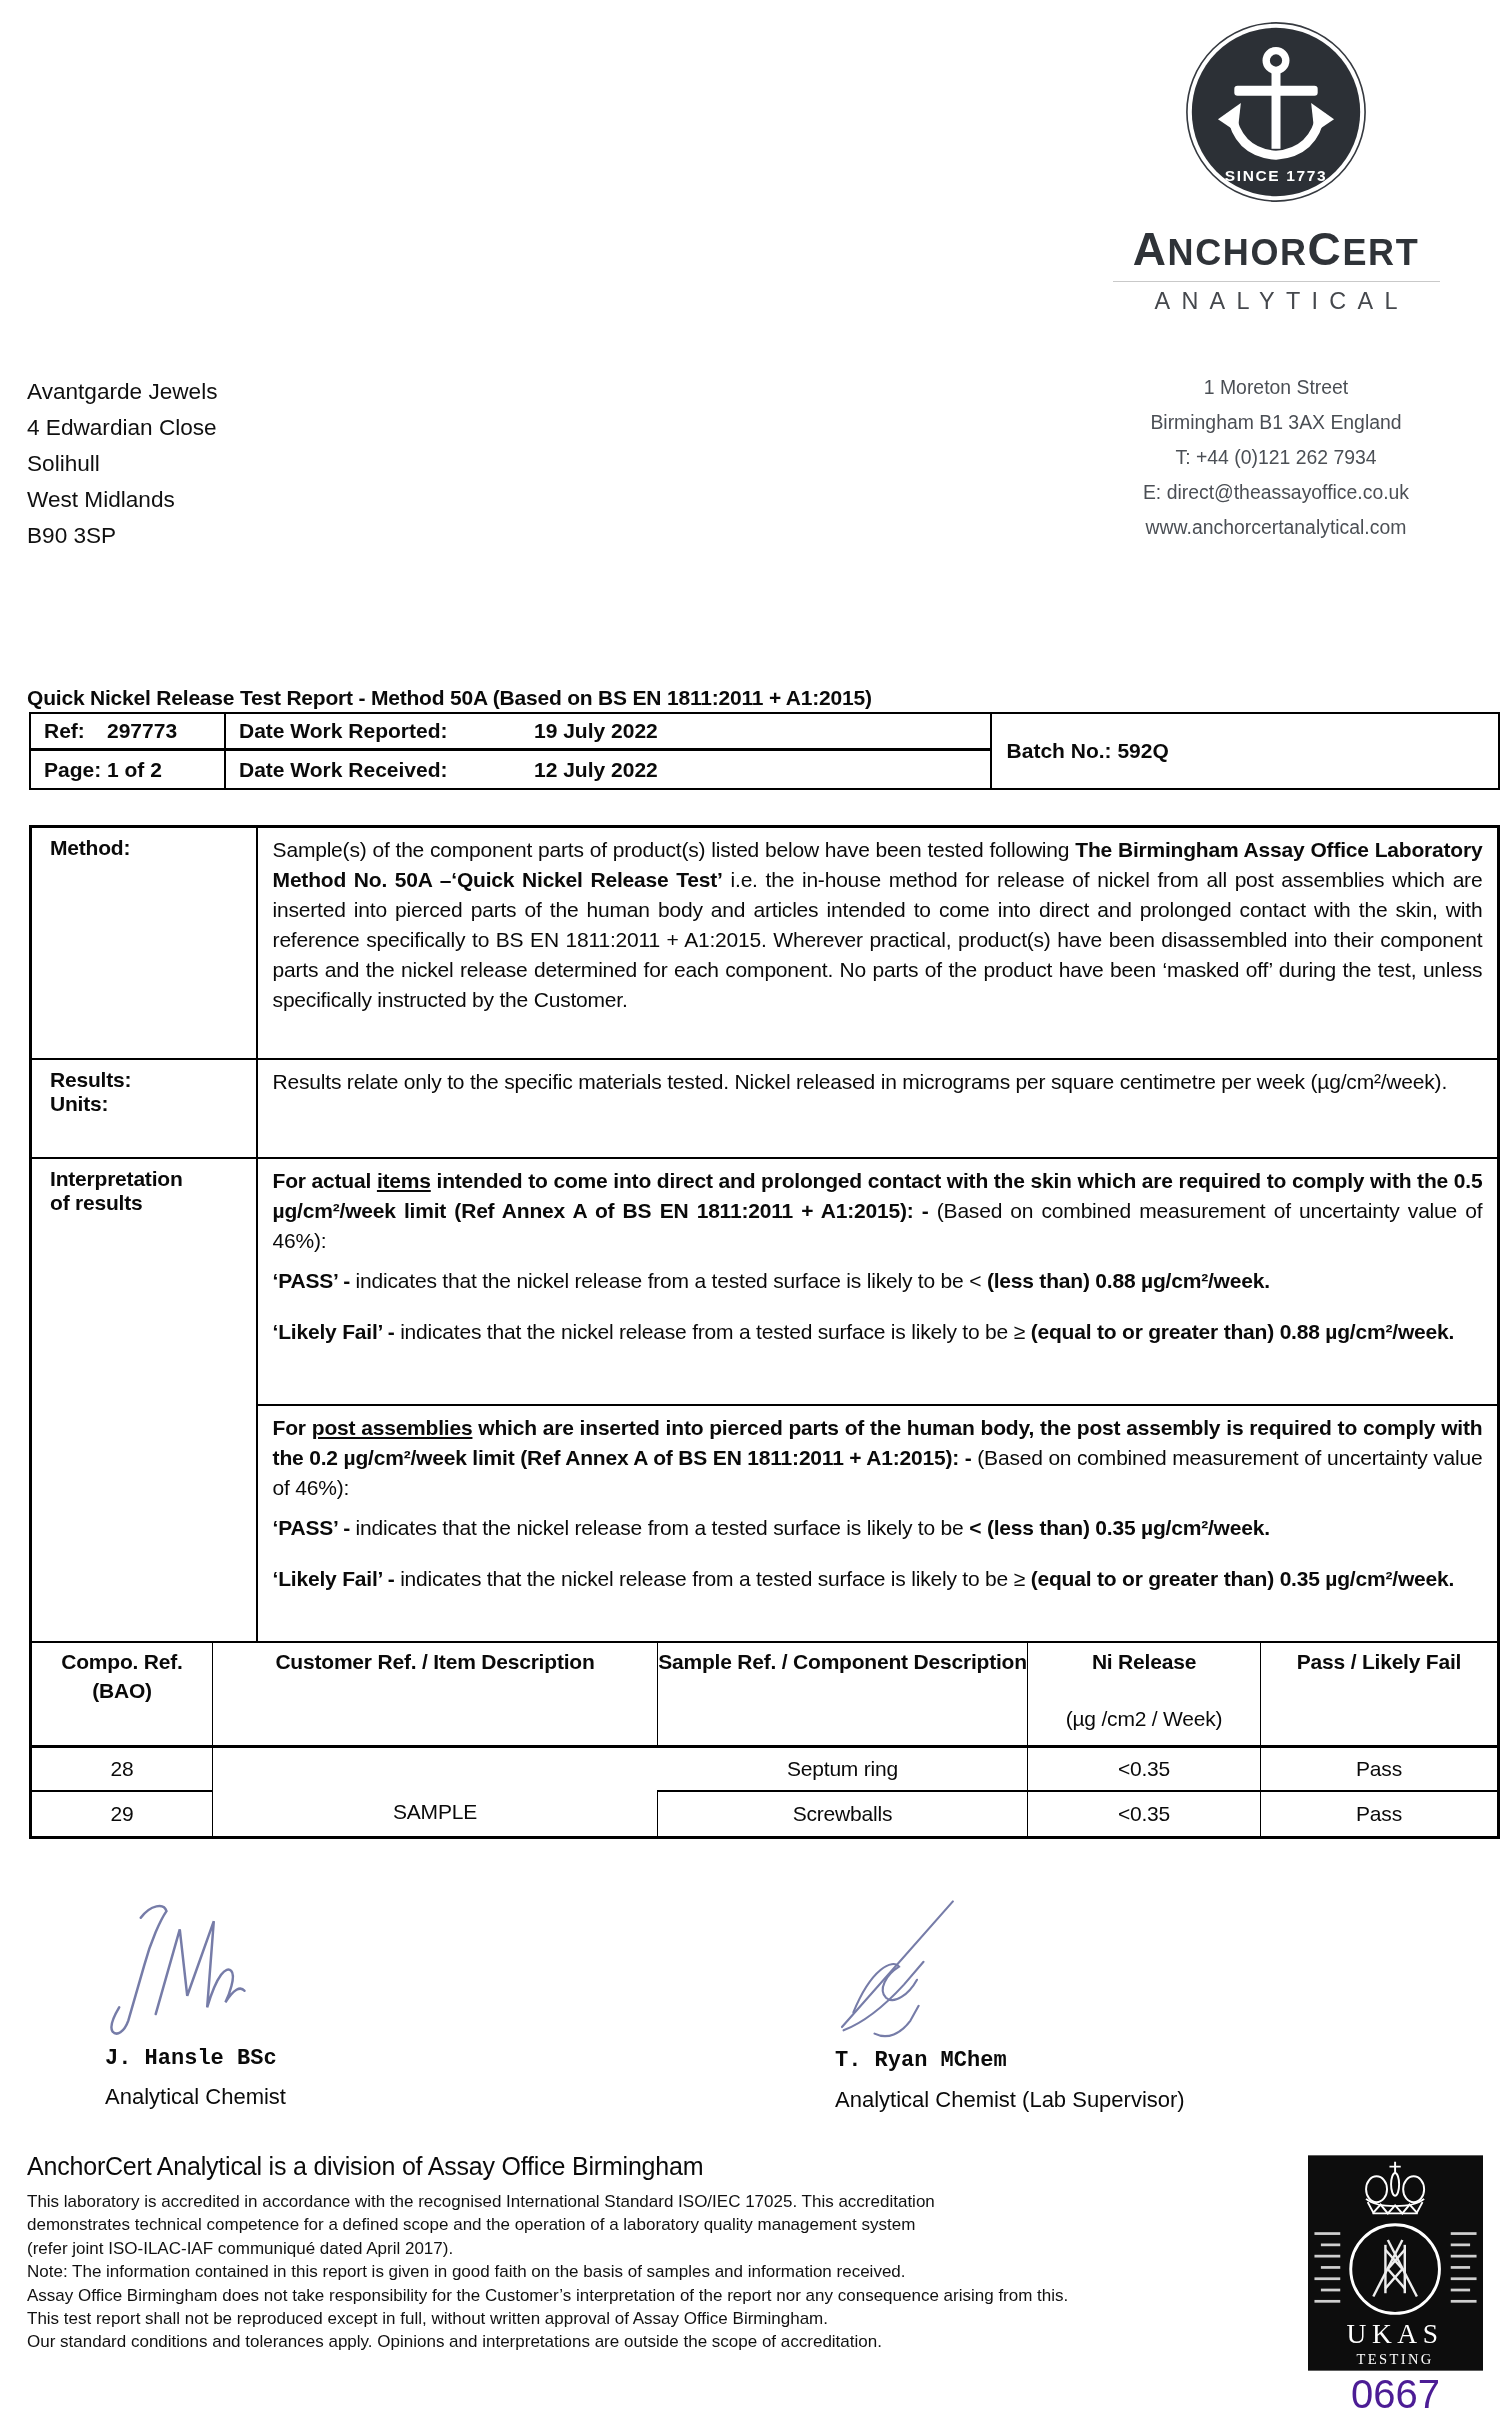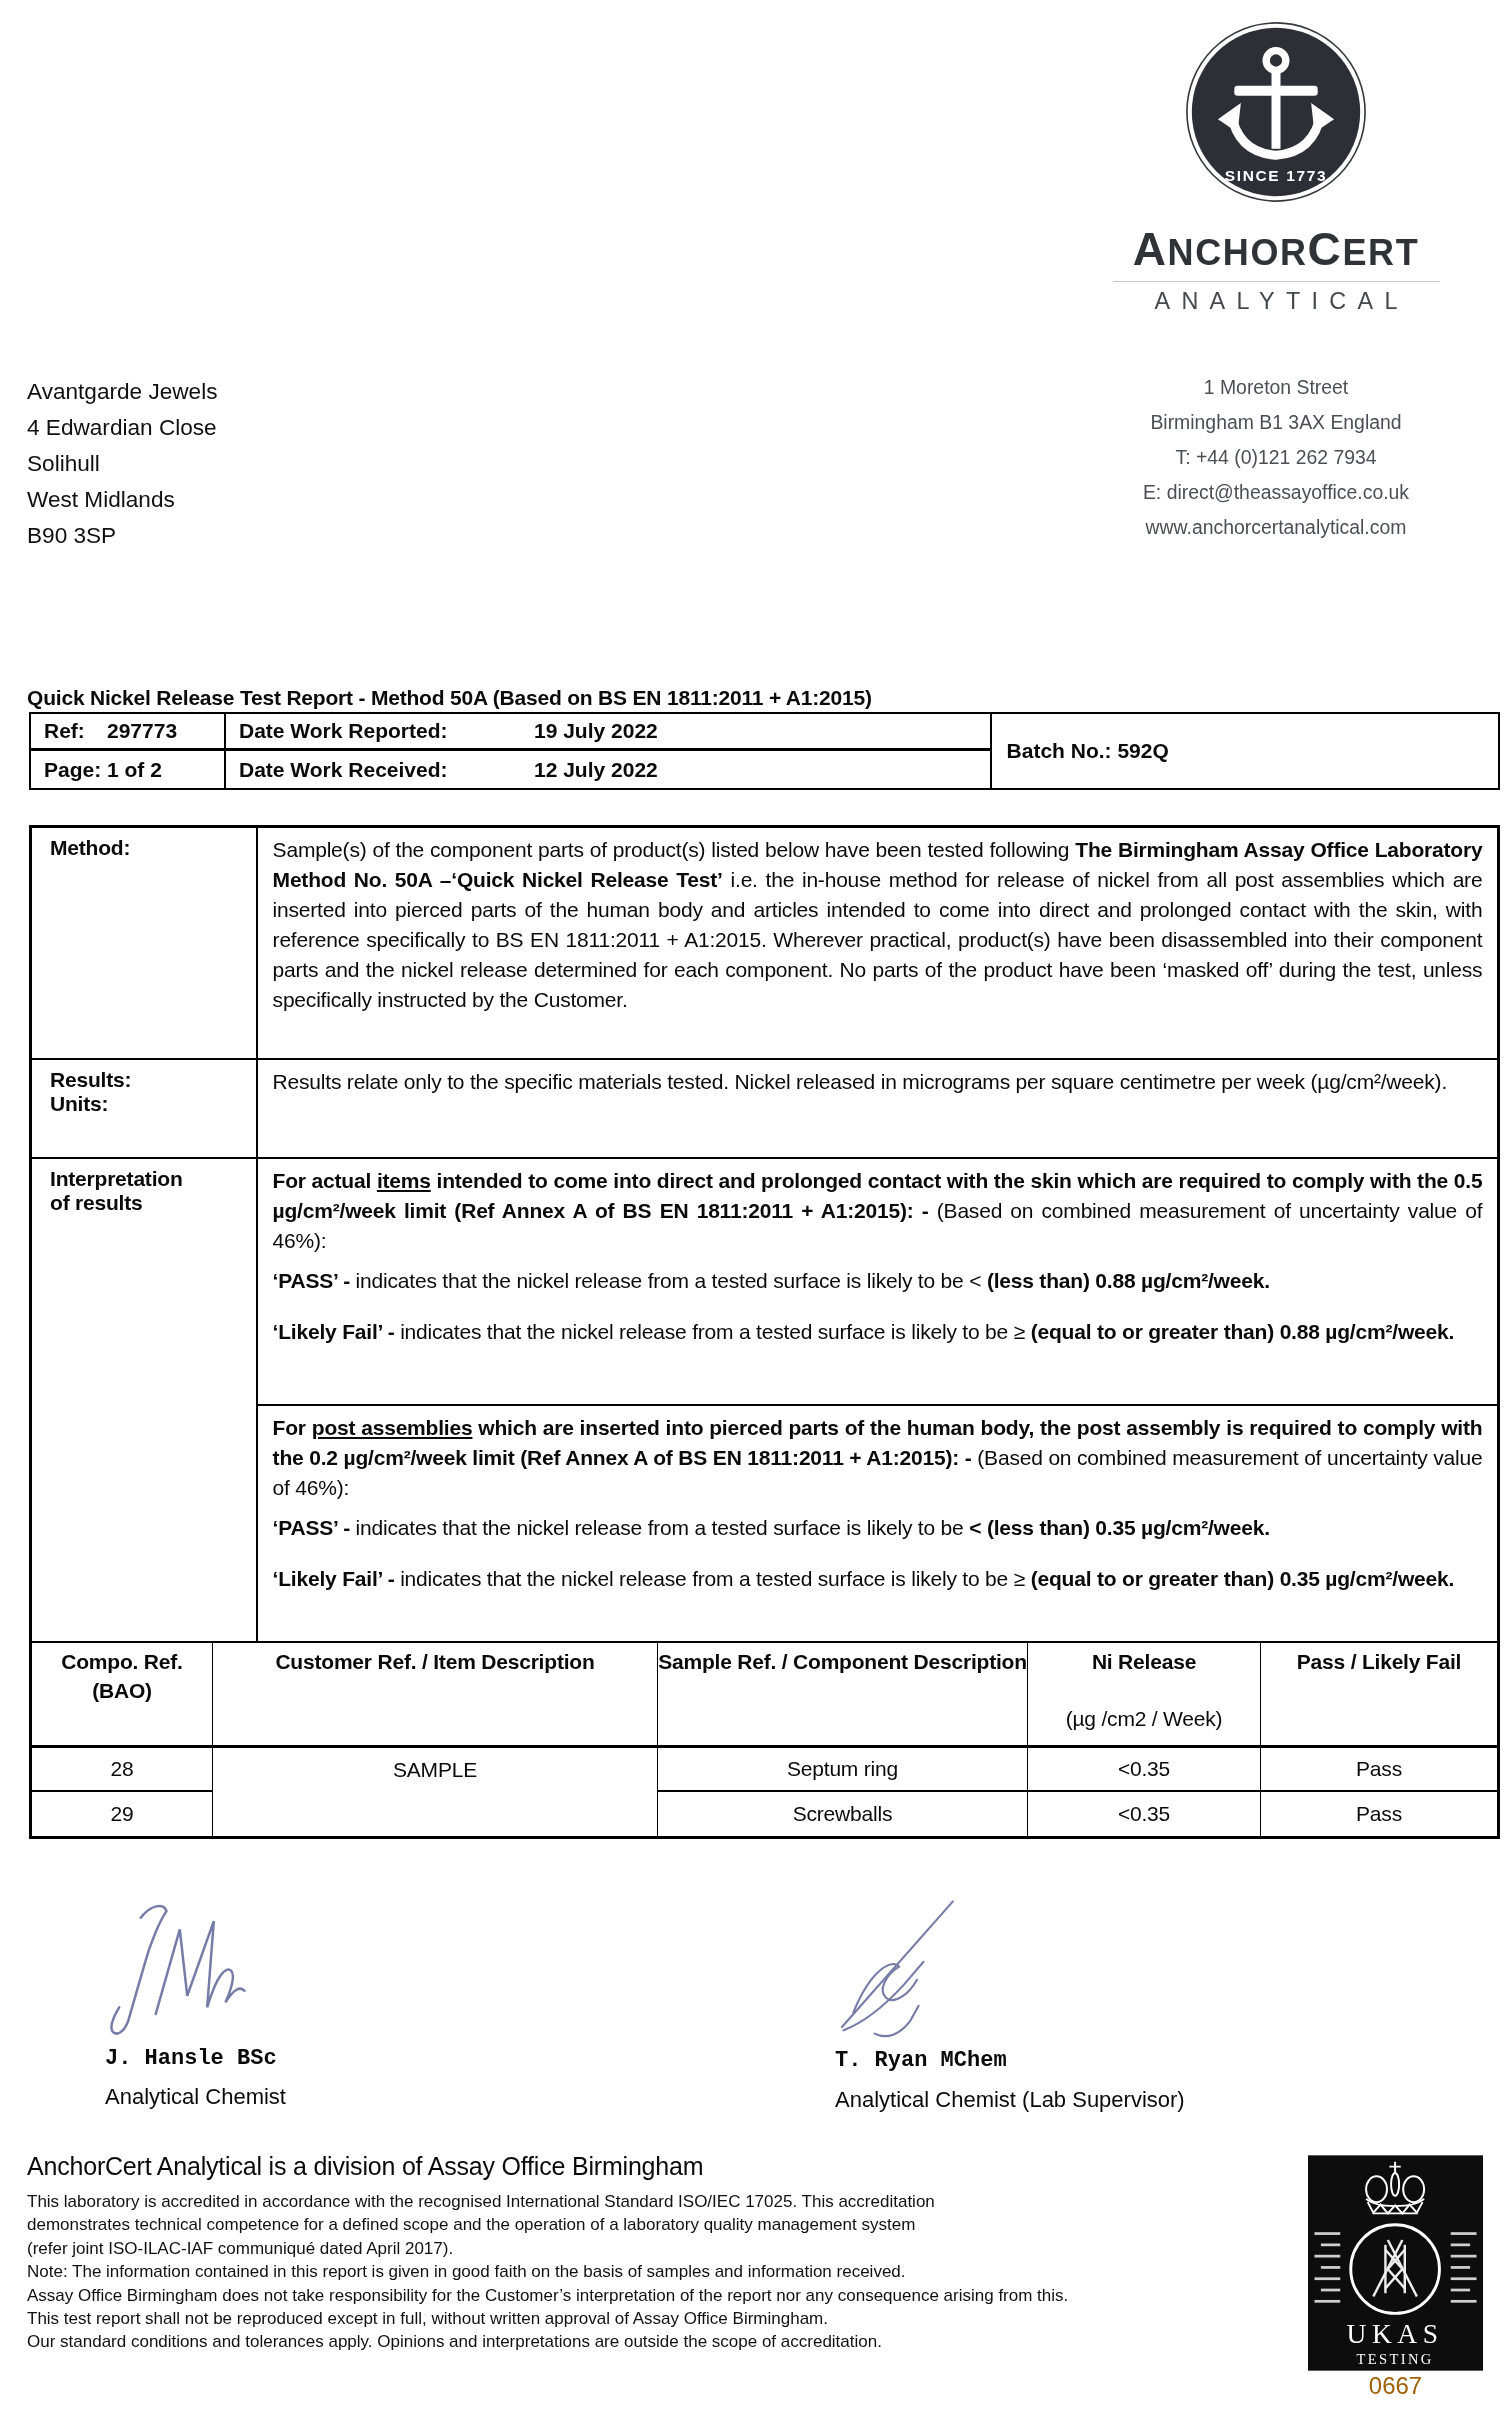--- a/index.html
+++ b/index.html
@@ -48,34 +48,34 @@
   .seg-b { font-weight: bold; }
   .seg-u { text-decoration: underline; }
   
   .res-grid { display: grid; grid-template-columns: 181px 445px 370px 233px 1fr; }
   .rg-h { height: 105px; border-right: 1.6px solid #000; border-bottom: 3.2px solid #000;
           text-align: center; padding-top: 4px; font-weight: bold; line-height: 29px; }
   .rg-last { border-right: none; }
   .rg-units { font-weight: normal; margin-top: 27.5px; }
   .rg-d { height: 44px; border-right: 1.6px solid #000; display: flex; align-items: center; justify-content: center; }
   .rg-bb { border-bottom: 2.4px solid #000; }
-  .rg-span { grid-row: 2 / 4; height: auto; align-items: flex-start; padding-top: 9.7px; }
+  .rg-span { grid-row: 2 / 4; height: auto; align-items: flex-start; padding-top: 9.7px; margin-top: 42px; }
   .rg-dlast { border-right: none; }
   
   .sig-img-left  { position: absolute; left: 81px;  top: 1886px; width: 166px; height: 154px; }
   .sig-img-right { position: absolute; left: 831px; top: 1890px; width: 141px; height: 155px; }
   .sig-name { position: absolute; font-size: 22px; font-weight: bold; font-family: Liberation Mono, monospace; }
   .sig-role { position: absolute; font-size: 22px; }
   .sn-l { left: 105px; top: 2046px; } .sr-l { left: 105px; top: 2084px; }
   .sn-r { left: 835px; top: 2048px; } .sr-r { left: 835px; top: 2087px; }
   
   .division { position: absolute; left: 27px; top: 2152px; font-size: 25px; letter-spacing: -0.2px; }
   .small-print { position: absolute; left: 27px; top: 2190px; font-size: 17px; line-height: 23.4px; color: #111; }
   .ukas { position: absolute; left: 1308px; top: 2155px; width: 175px; }
-  .ukas-num { position: absolute; left: 1308px; top: 2372px; width: 175px; text-align: center; font-size: 24px; color: #a16207; }
+  .ukas-num { position: absolute; left: 1308px; top: 2372px; width: 175px; text-align: center; font-size: 40px; color: #4c1d95; }
 </style>
 </head>
 <body>
 
 <div class="page">
 
   <div class="logo-disc">
     <svg width="188" height="188" viewBox="0 0 230 230">
       <circle cx="115" cy="115" r="109" fill="none" stroke="#363a40" stroke-width="2"></circle>
       <circle cx="115" cy="115" r="103" fill="#2c3036"></circle>

